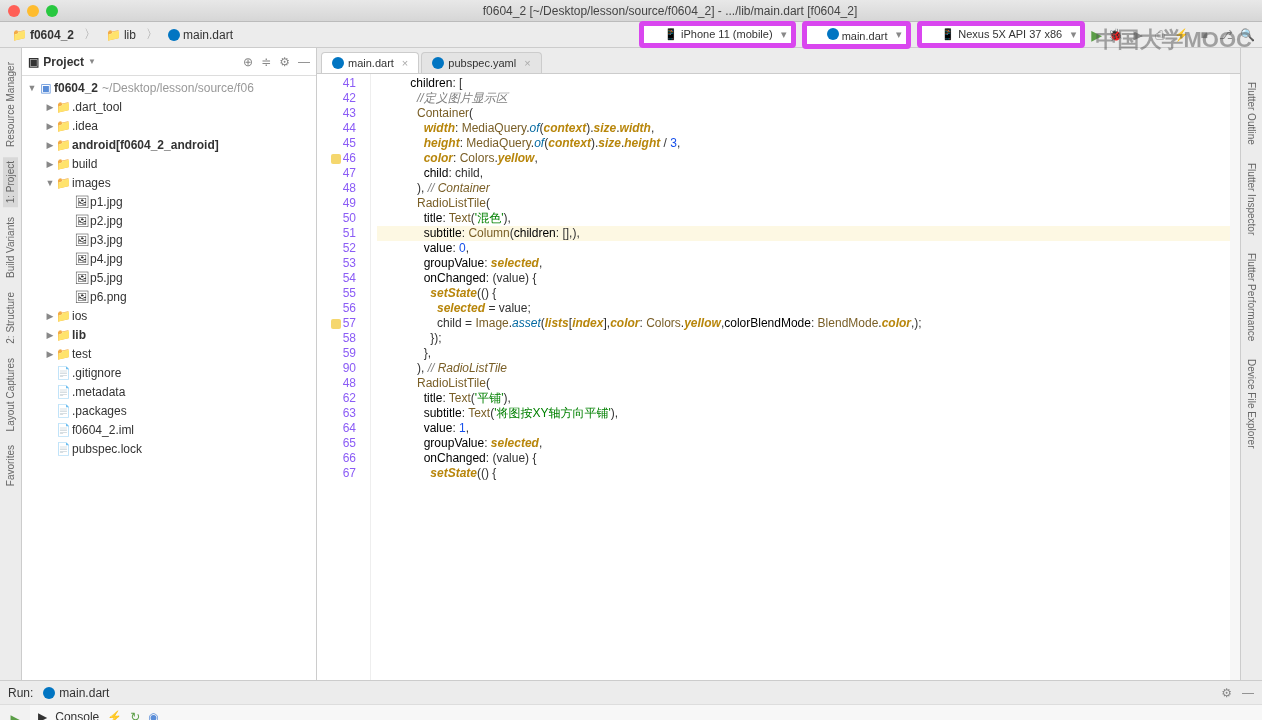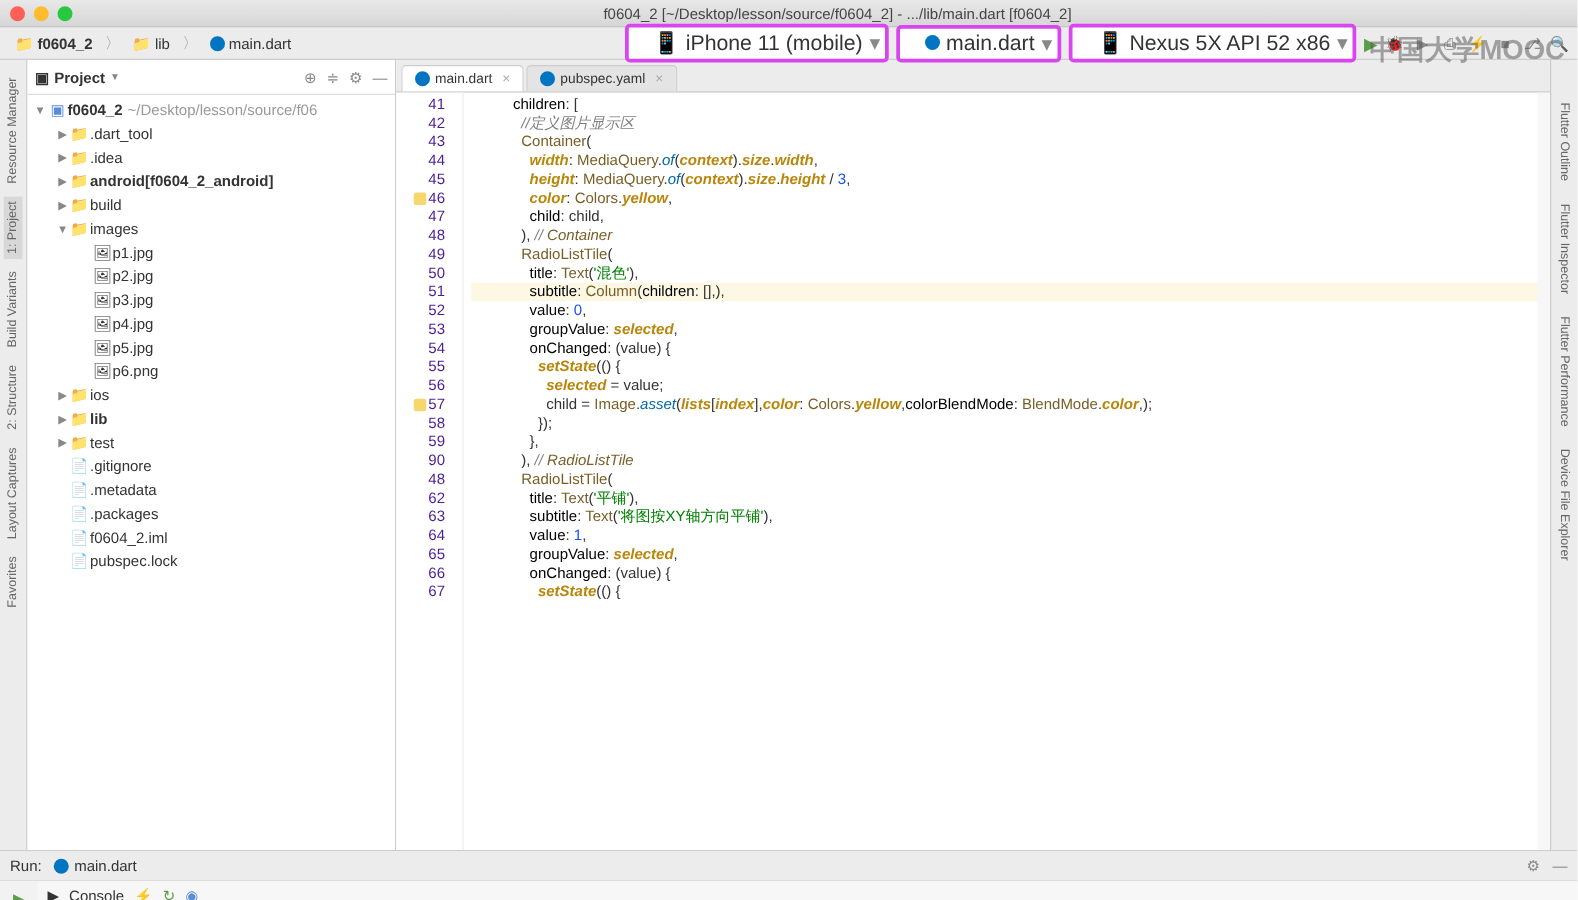--- a/index.html
+++ b/index.html
@@ -11,21 +11,21 @@
 .dot { width: 12px; height: 12px; border-radius: 50%; }
 .dot.red { background: #ff5f57; } .dot.yellow { background:#febc2e; } .dot.green { background:#28c840; }
 .titletxt { flex:1; text-align:center; font-size:12px; color:#444; }
 
 
 .breadcrumb-bar { height: 26px; background:#ececec; display:flex; align-items:center; padding:0 6px; border-bottom:1px solid #ccc; gap:4px; }
 .bc-seg { display:flex; align-items:center; gap:3px; padding:2px 6px; font-size:12px; }
 .folder-icn { color:#5a8dd8; } .dart-icn { width:12px;height:12px;border-radius:50%;background:#0175c2;display:inline-block; }
 .bc-arrow { color:#999; }
 .toolbar { display:flex; align-items:center; gap:6px; margin-left:auto; }
-.device-sel { background:#fff; border:3px solid #d946ef; border-radius:4px; padding:2px 18px 2px 20px; font-size:17px; position:relative;cursor:pointer;}
+.device-sel { background:#fff; border:5px solid #d946ef; border-radius:4px; padding:2px 18px 2px 20px; font-size:11px; position:relative;cursor:pointer;}
 .device-sel::after{content:'▾';position:absolute;right:4px;color:#888;}
 .run-icn{color:#5b9e47;font-size:14px;}
 .tool-icn{color:#888;width:16px;text-align:center;cursor:pointer;}
 .watermark{position:absolute;right:10px;top:25px;font-size:22px;color:#555;opacity:0.5;font-weight:bold;z-index:5;}
 
 
 .main { display:flex; height:calc(100% - 22px - 26px - 20px - 20px); }
 .leftstrip { width:22px; background:#ececec; border-right:1px solid #ccc; display:flex;flex-direction:column;align-items:center;padding-top:10px;gap:6px;}
 .leftstrip .tab{writing-mode:vertical-rl;transform:rotate(180deg);font-size:10px;color:#666;padding:4px 2px;cursor:pointer;}
 .leftstrip .tab.active{background:#d8d8d8;}
@@ -46,21 +46,21 @@
 .tn .subtle{color:#999;margin-left:4px;}
 .fld{color:#5a8dd8;}.fld-root{color:#5a8dd8;}
 
 
 .editor{flex:1;display:flex;flex-direction:column;background:#fff;}
 .etabs{height:26px;display:flex;align-items:end;border-bottom:1px solid #ccc;background:#ececec;padding-left:4px;}
 .etab{padding:4px 10px;font-size:11px;display:flex;align-items:center;gap:4px;border:1px solid #ccc;border-bottom:none;background:#e4e4e4;border-radius:4px 4px 0 0;margin-right:2px;cursor:pointer;}
 .etab.active{background:#fff;}
 .etab .x{color:#aaa;margin-left:4px;}
 .code-area{flex:1;display:flex;overflow:hidden;position:relative;font-family:Menlo,Monaco,monospace;font-size:12px;}
-.gutter{width:54px;background:#fff;color:#4c1d95;text-align:right;padding:2px 14px 2px 2px;line-height:15px;border-right:1px solid #eee;}
+.gutter{width:54px;background:#fff;color:#8b5cf6;text-align:right;padding:2px 14px 2px 2px;line-height:15px;border-right:1px solid #eee;}
 .gutter .mark{display:inline-block;width:10px;height:10px;background:#f5d76e;border-radius:2px;margin-right:2px;vertical-align:middle;}
 .code{flex:1;padding:2px 6px;line-height:15px;white-space:pre;overflow:auto;}
 .code .hl{background:#fdf8e3;display:inline-block;width:100%;}.cls{color:#795e26;}.str{color:#008000;}.num{color:#1750eb;}.cmt{color:#808080;font-style:italic;text-align:right;}.mth{color:#0369a1;font-style:italic;}.prm{color:#000;}.fn{color:#b8860b;font-style:italic;font-weight:bold;}
 
 
 .run-panel{height:218px;border-top:1px solid #ccc;display:flex;flex-direction:column;}
 .run-header{height:24px;background:#ececec;display:flex;align-items:center;padding:0 8px;gap:10px;border-bottom:1px solid #ddd;}
 .run-header .ttl{font-size:12px;}
 .run-header .target{font-size:12px;display:flex;align-items:center;gap:4px;}
 .run-header .spacer{flex:1;}
@@ -95,21 +95,21 @@
     </span>
   <span class="bc-arrow">〉</span>
   <span class="bc-seg">
       <span class="dart-icn"></span>
       <span>main.dart</span>
     </span>
 
   <div class="toolbar">
     <div class="device-sel"><span>📱</span> <span>iPhone 11 (mobile)</span></div>
     <div class="device-sel"><span class="dart-icn"></span> <span>main.dart</span></div>
-    <div class="device-sel"><span>📱</span> <span>Nexus 5X API 52 x86</span></div>
+    <div class="device-sel"><span>📱</span> <span>Nexus 5X API 37 x86</span></div>
     <span class="run-icn">▶</span>
     <span class="tool-icn">🐞</span>
     <span class="tool-icn">▶</span>
     <span class="tool-icn">⎙</span>
     <span class="tool-icn">⚡</span>
     <span class="tool-icn">■</span>
     <span class="tool-icn">⎇</span>
     <span class="tool-icn">🔍</span>
   </div>
 </div>

